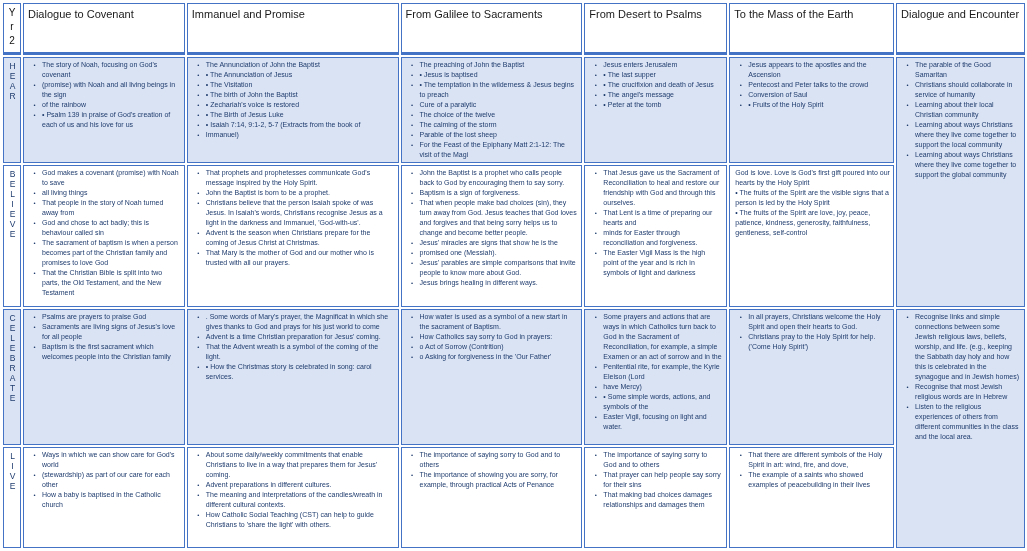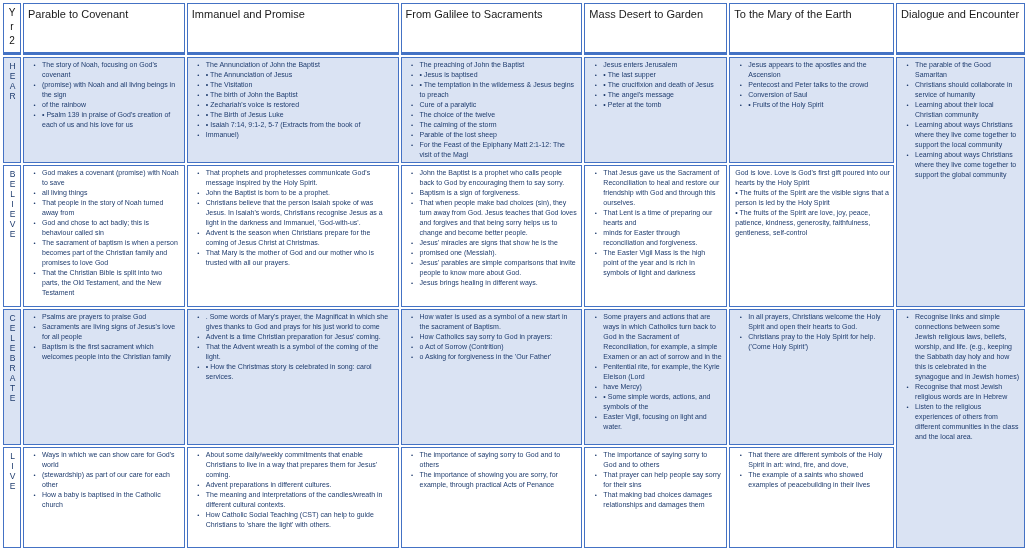--- a/index.html
+++ b/index.html
@@ -32,25 +32,25 @@
       <col style="width:165px">
       <col style="width:129px">
   </colgroup>
   <tbody>
       <tr class="r-head">
     <th class="yr">
           <span class="vchar">Y</span>
           <span class="vchar">r</span>
           <span class="vchar">2</span>
         </th>
-    <th>Parable to Covenant</th>
+    <th>Dialogue to Covenant</th>
     <th>Immanuel and Promise</th>
     <th>From Galilee to Sacraments</th>
-    <th>Mass Desert to Garden</th>
-    <th>To the Mary of the Earth</th>
+    <th>From Desert to Psalms</th>
+    <th>To the Mass of the Earth</th>
     <th>Dialogue and Encounter</th>
   </tr>
   <tr class="band r-hear">
     <td class="lbl">
           <span class="vchar">H</span>
           <span class="vchar">E</span>
           <span class="vchar">A</span>
           <span class="vchar">R</span>
         </td>
     <td>

